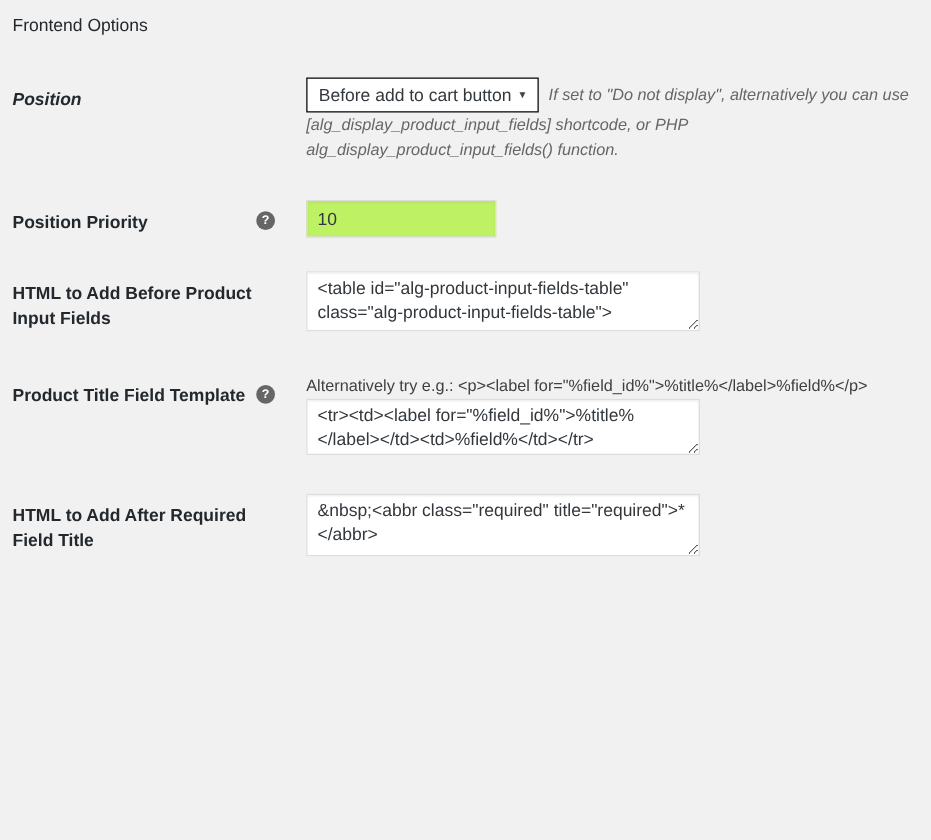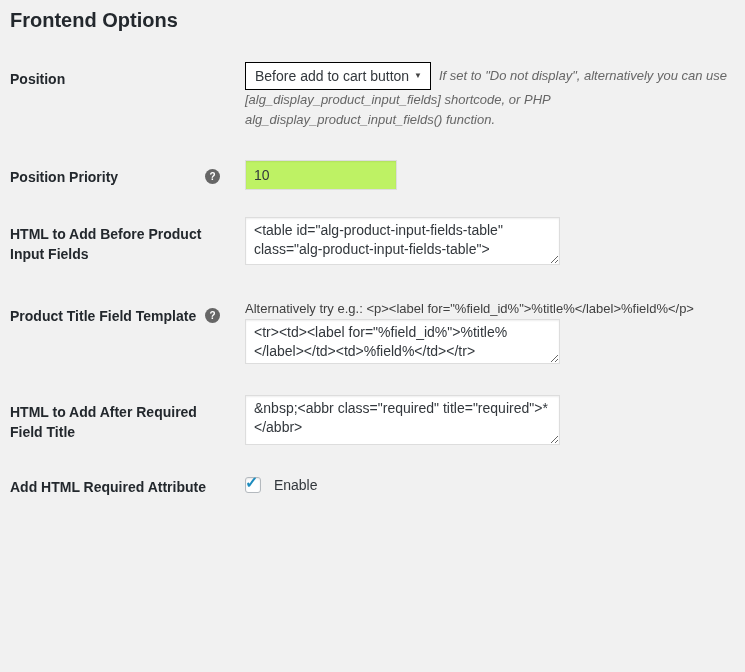--- a/index.html
+++ b/index.html
@@ -5,43 +5,43 @@
   * { margin:0; padding:0; box-sizing:content-box; }
   html,body { width:745px; height:672px; }
   body {
     background:#f1f1f1;
     font-family:"Liberation Sans", sans-serif;
     color:#32373c;
     overflow:hidden;
   }
   .wrap { padding:12px 5px 0 10px; }
   h3.page-title {
-    font-size:20px;
+    font-size:14px;
     line-height:17px;
-    font-weight:bold;
+    font-weight:normal;
     color:#23282d;
   }
   table.form-table { border-collapse:collapse; table-layout:fixed; width:730px; }
   table.form-table th {
     padding:0 25px 0 0;
     text-align:left;
     vertical-align:top;
     font-size:14px;
     font-weight:bold;
     color:#23282d;
     line-height:20px;
   }
   table.form-table td {
     padding:0;
     vertical-align:top;
     font-size:14px;
     line-height:18px;
   }
   
-  tr.r1 td { padding-top:33px; } tr.r1 th { padding-top:40px; }
+  tr.r1 td { padding-top:33px; } tr.r1 th { padding-top:40px;font-style:italic; }
   tr.r2 td { padding-top:31px; } tr.r2 th { padding-top:38px; }
   tr.r3 td { padding-top:27px; } tr.r3 th { padding-top:34px; }
   tr.r4 td { padding-top:35px; } tr.r4 th { padding-top:41px; }
   tr.r5 td { padding-top:36px; } tr.r5 th { padding-top:43px; }
   tr.r6 td { padding-top:31px; } tr.r6 th { padding-top:38px; }
   tr.r7 td { padding-top:30px; } tr.r7 th { padding-top:32px; }
   tr.r8 td { padding-top:42px; } tr.r8 th { padding-top:48px; }
 
   
   .select {
@@ -201,28 +201,17 @@
 
       <tr class="r6">
         <th>
           <span>HTML to Add After Required Field Title</span>
         </th>
         <td>
           <textarea class="code h50" spellcheck="false" style="">&amp;nbsp;&lt;abbr class="required" title="required"&gt;*&lt;/abbr&gt;</textarea>
         </td>
       </tr>
 
-      <tr class="r7">
-        <th>
-          <span>Add HTML Required Attribute</span>
-        </th>
-        <td>
-          <span class="checkbox">
-            <span class="check">✓</span>
-          </span>
-          <span class="cb-label">Enable</span>
-        </td>
-      </tr>
 
 
     </tbody>
   </table>
 </div>
 
 </body></html>

